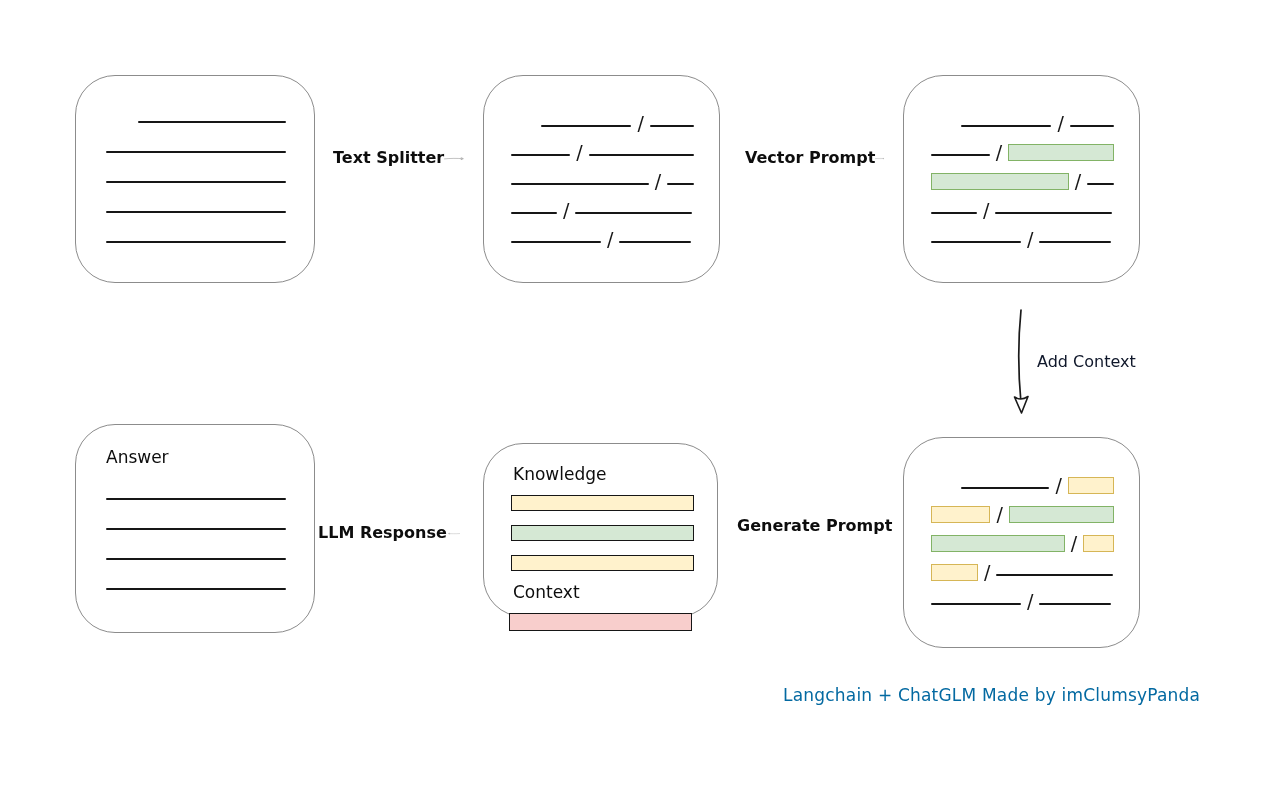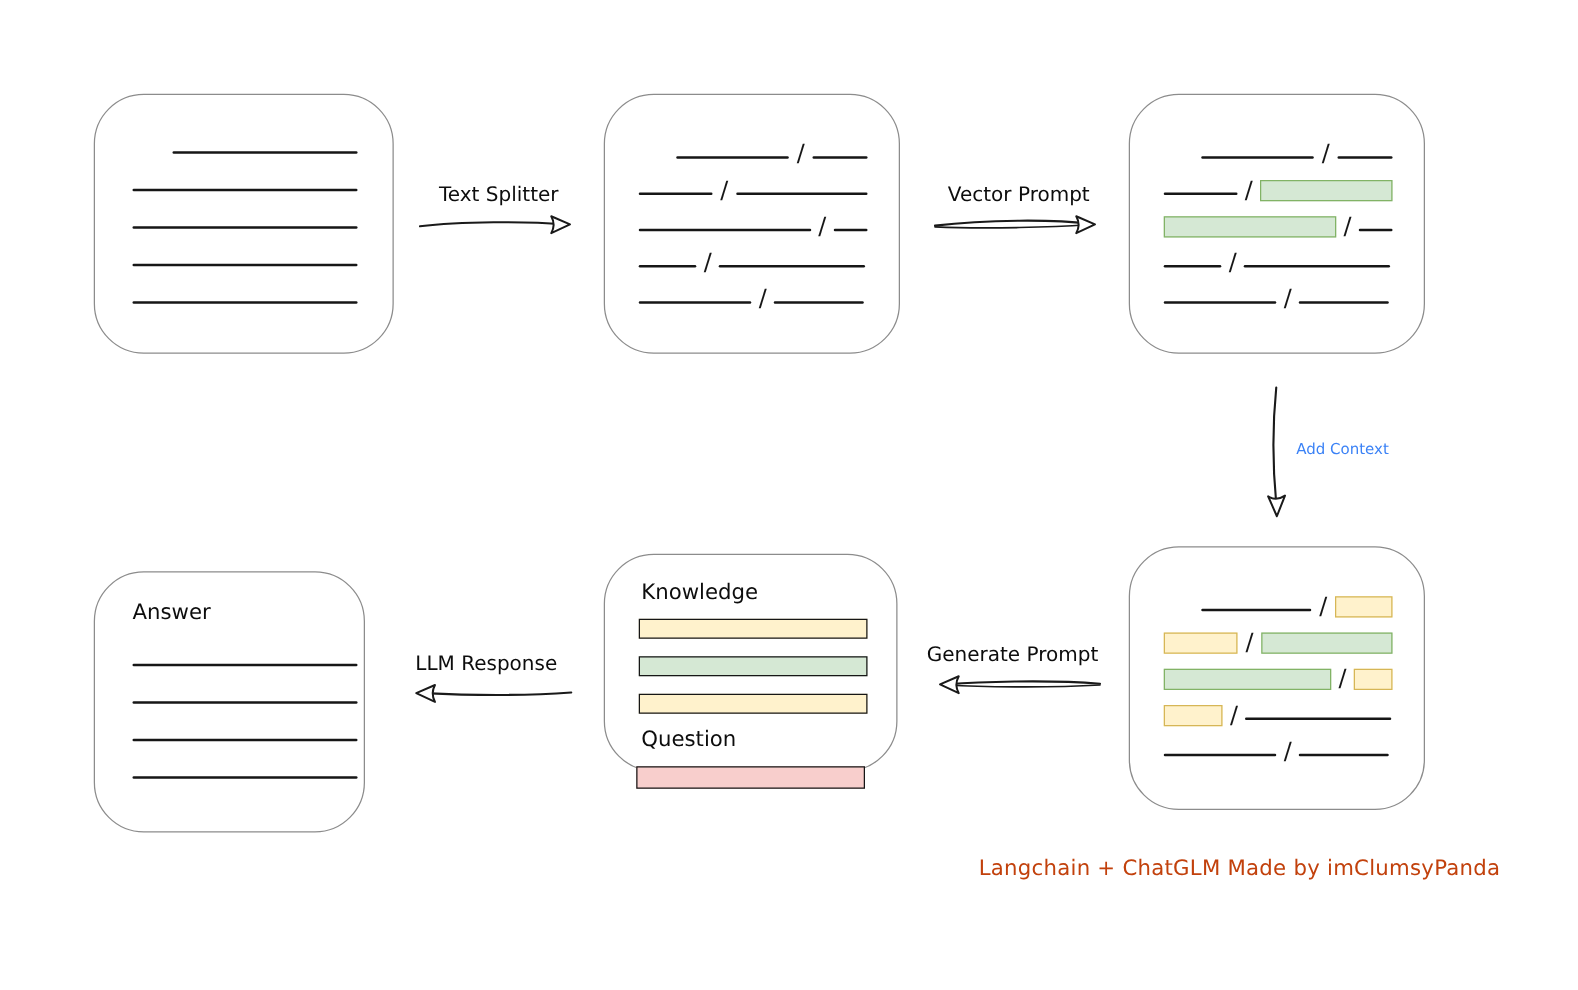--- a/index.html
+++ b/index.html
@@ -26,29 +26,29 @@
   .chunk-bar{box-sizing:border-box;height:17px;border:1.7px solid;}
   .green{background:var(--green-fill,#d5e8d4);border-color:var(--green-border,#82b366);}
   .yellow{background:var(--yellow-fill,#fff2cc);border-color:var(--yellow-border,#d6b656);}
   .red{background:var(--red-fill,#f8cecc);border-color:var(--red-border,#b85450);}
   
   .box-label{position:absolute;font-size:17px;white-space:nowrap;color:#0d0d0d;}
   .bar-group{position:absolute;width:183px;}
   .prompt-bar{box-sizing:border-box;height:16px;border:1.7px solid;margin-bottom:14px;}
   .prompt-bar.red{height:18px;}
   
-  .arrow-group{position:absolute;display:flex;flex-direction:column;align-items:center;}
+  .arrow-group{position:absolute;display:flex;flex-direction:row;align-items:center;font-weight:bold;}
   .arrow-label{font-size:16px;line-height:20px;white-space:nowrap;color:#0d0d0d;}
   .arrow-svg{display:block;margin-top:1px;}
   .arrow-shaft{fill:none;stroke:#1a1a1a;stroke-width:1.7;stroke-linecap:round;}
   .arrow-shaft.thin{stroke-width:1.3;}
   .arrow-head{fill:#ffffff;stroke:#1a1a1a;stroke-width:1.6;stroke-linejoin:round;}
   .vertical-arrow{position:absolute;}
-  .float-label{position:absolute;font-size:12px;white-space:nowrap;color:#3b82f6;}
-  .caption{position:absolute;font-size:17px;letter-spacing:.2px;color:#c2410c;white-space:nowrap;}
+  .float-label{position:absolute;font-size:16px;white-space:nowrap;color:#0f172a;}
+  .caption{position:absolute;font-size:17px;letter-spacing:.2px;color:#0369a1;white-space:nowrap;}
 </style>
 </head>
 <body>
 
 <div class="canvas">
 
   <div class="box" style="left:75px;top:75px;width:240px;height:208px">
     <div class="line-stack" style="top:45px">
         <div class="text-line stack-line" style="width: 148px; margin-left: 32px;"></div>
         <div class="text-line stack-line" style="width: 180px;"></div>
@@ -148,27 +148,27 @@
       </div>
   </div>
 
   <div class="box" style="left:483px;top:443px;width:235px;height:174px">
     <div class="box-label" style="left:29px;top:20px">Knowledge</div>
     <div class="bar-group" style="left:27px;top:51px">
         <div class="prompt-bar yellow"></div>
         <div class="prompt-bar green"></div>
         <div class="prompt-bar yellow"></div>
       </div>
-    <div class="box-label" style="left:29px;top:138px">Question</div>
+    <div class="box-label" style="left:29px;top:138px">Context</div>
     <div class="bar-group" style="left:25px;top:169px">
         <div class="prompt-bar red"></div>
       </div>
   </div>
 
-  <div class="box" style="left:75px;top:457px;width:217px;height:209px">
+  <div class="box" style="left:75px;top:424px;width:240px;height:209px">
     <div class="box-label" style="left:30px;top:22px">Answer</div>
     <div class="line-stack" style="top:73px">
         <div class="text-line stack-line" style="width: 180px;"></div>
         <div class="text-line stack-line" style="width: 180px;"></div>
         <div class="text-line stack-line" style="width: 180px;"></div>
         <div class="text-line stack-line" style="width: 180px;"></div>
       </div>
   </div>
 
   <div class="arrow-group" style="left:333px;top:146px;width:132px">

